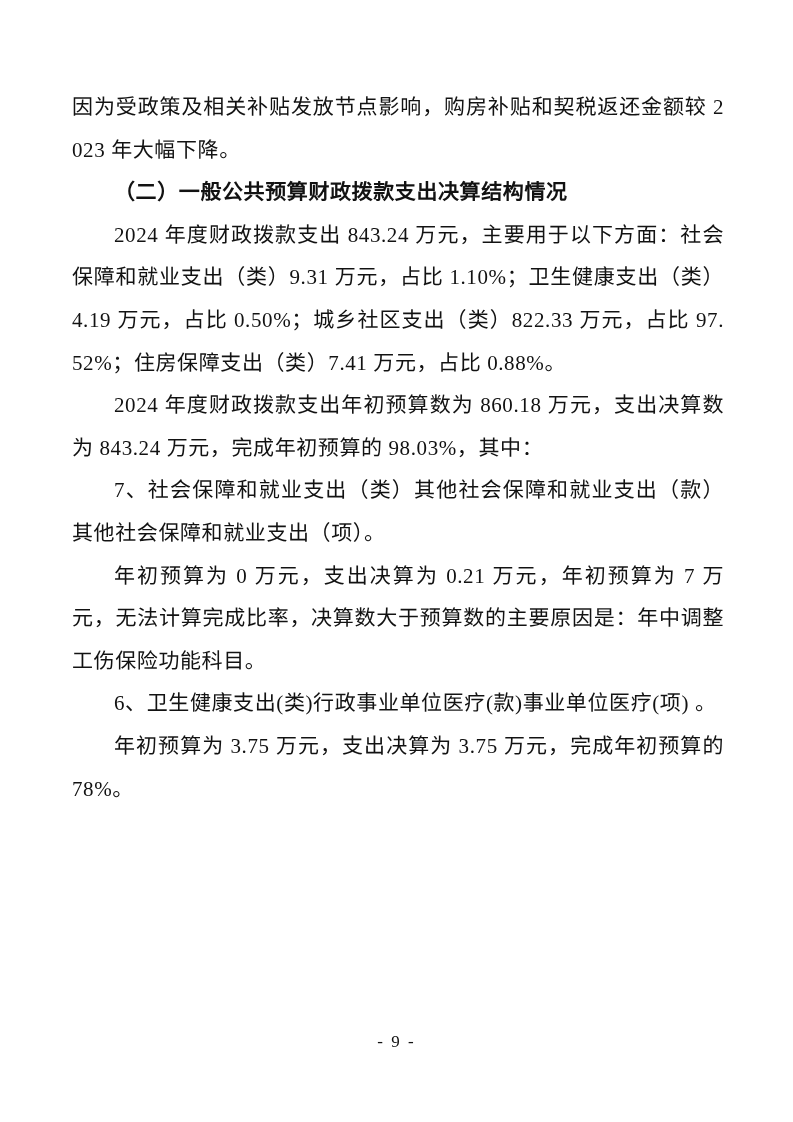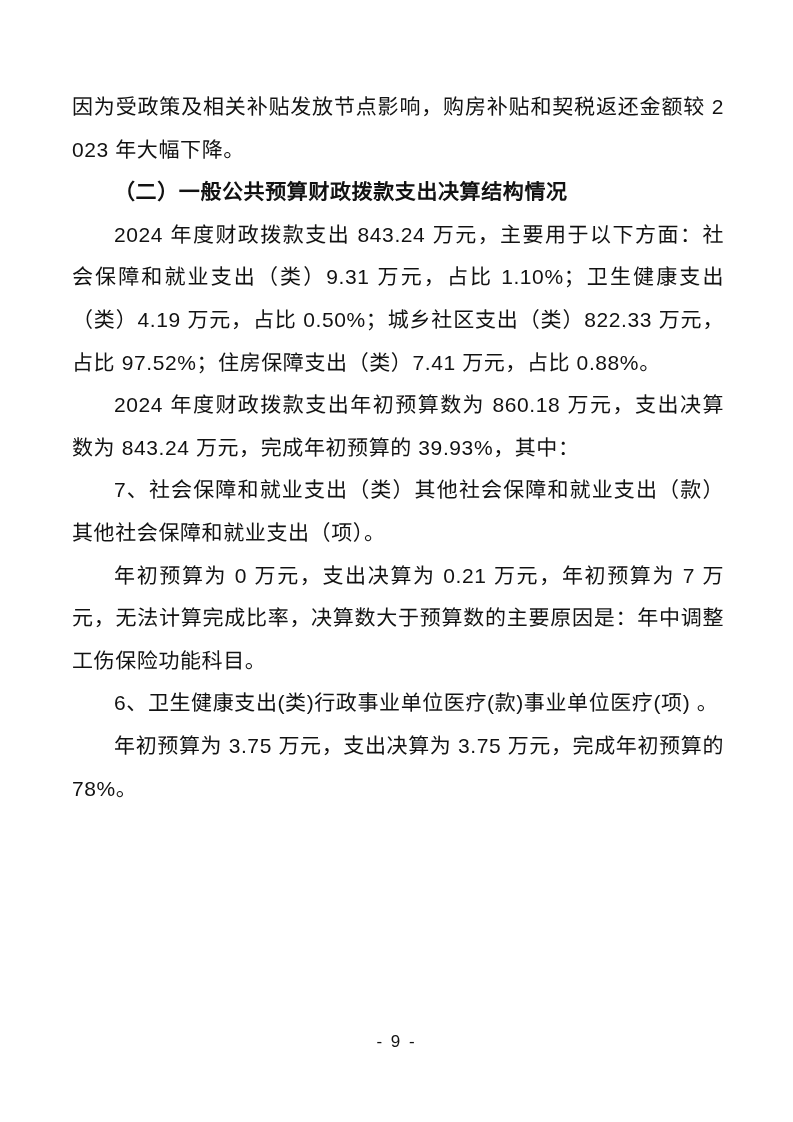--- a/index.html
+++ b/index.html
@@ -7,21 +7,21 @@
     padding: 0;
     background: #888;
   }
   .page {
     position: relative;
     width: 793px;
     height: 1122px;
     margin: 0 auto;
     background: #ffffff;
     color: #121212;
-    font-family: Liberation Sans, sans-serif;
+    font-family: Liberation Serif, serif;
     overflow: hidden;
     box-sizing: border-box;
     padding-left: 8px;
   }
   .content {
     position: absolute;
     top: 86px;
     left: 72px;
     width: 652px;
   }
@@ -62,21 +62,21 @@
 
   <div class="content">
 
     <p class="para p-cont">因为受政策及相关补贴发放节点影响，购房补贴和契税返还金额较 2023 年大幅下降。</p>
 
     <p class="para p-head">（二）一般公共预算财政拨款支出决算结构情况</p>
 
     <p class="para p-body">2024 年度财政拨款支出 843.24 万元，主要用于以下方面：社会保障和就业支出（类）9.31 万元，占比 1.10%；卫生健康支出（类）4.19 万元，占比 0.50%；城乡社区支出（类）822.33 万元，占比 97.52%；住房保障支出（类）7.41 万元，占比 0.88%。</p>
 
 
-    <p class="para p-body">2024 年度财政拨款支出年初预算数为 860.18 万元，支出决算数为 843.24 万元，完成年初预算的 39.93%，其中：</p>
+    <p class="para p-body">2024 年度财政拨款支出年初预算数为 860.18 万元，支出决算数为 843.24 万元，完成年初预算的 98.03%，其中：</p>
 
 
 
     <p class="para p-body">7、社会保障和就业支出（类）其他社会保障和就业支出（款）其他社会保障和就业支出（项）。</p>
 
     <p class="para p-body">年初预算为 0 万元，支出决算为 0.21 万元，年初预算为 7 万元，无法计算完成比率，决算数大于预算数的主要原因是：年中调整工伤保险功能科目。</p>
 
     <p class="para p-body">6、卫生健康支出(类)行政事业单位医疗(款)事业单位医疗(项) 。</p>
 
     <p class="para p-body">年初预算为 3.75 万元，支出决算为 3.75 万元，完成年初预算的 78%。</p>

